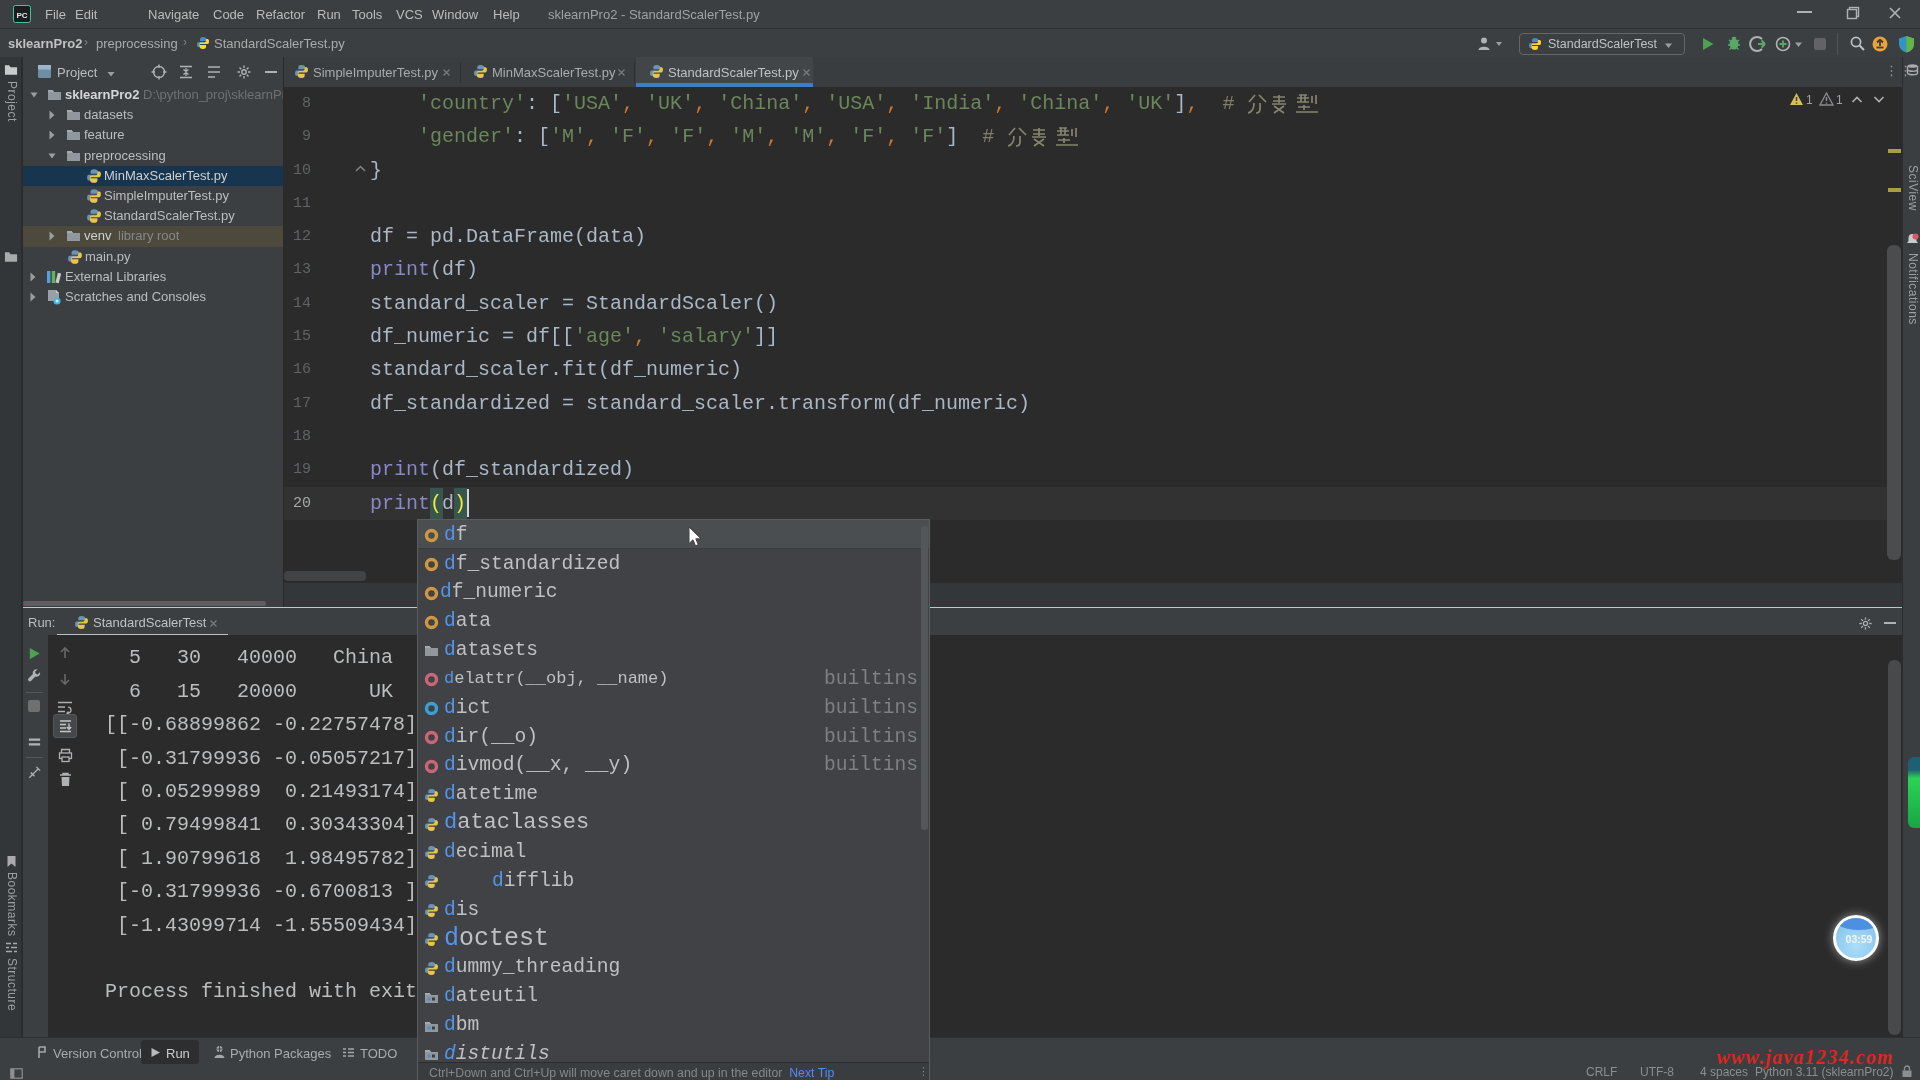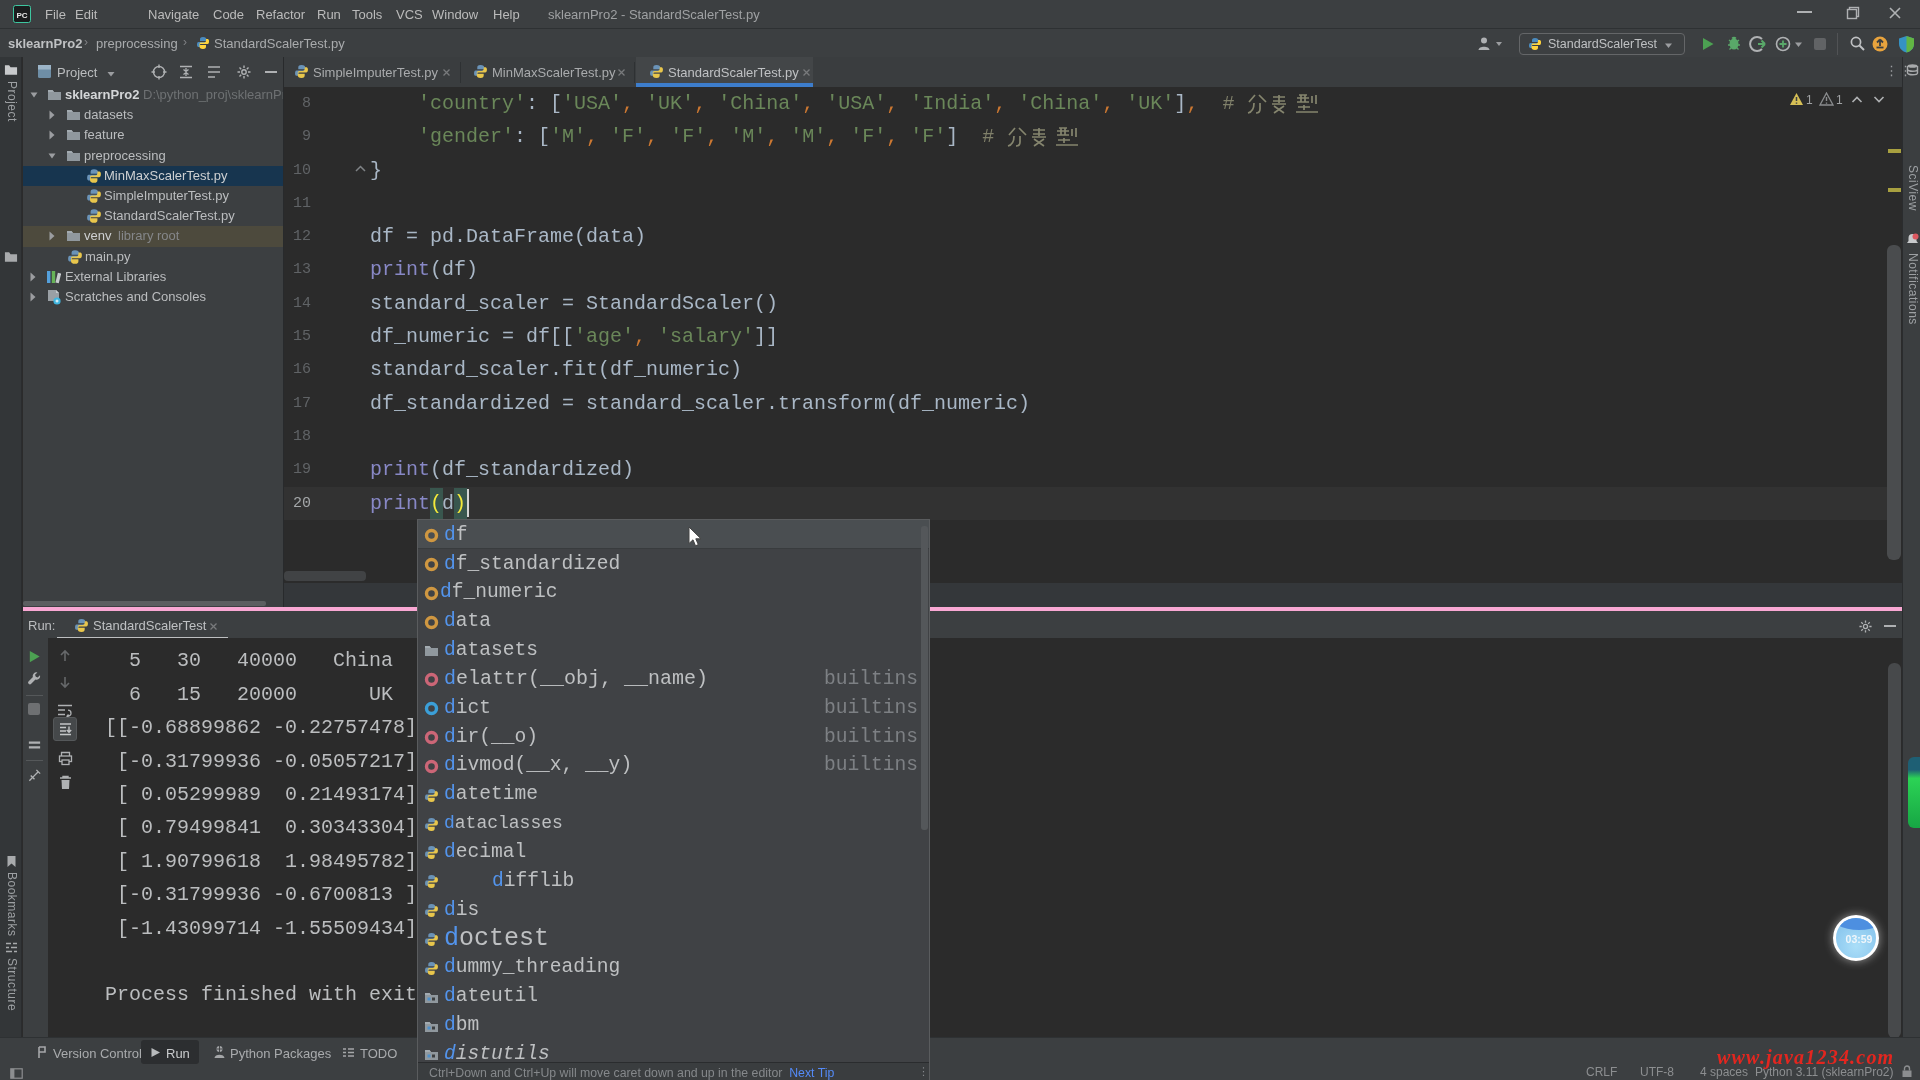--- a/index.html
+++ b/index.html
@@ -406,21 +406,21 @@
     <div class="abs" style="left:1604px;top:62px;width:13px;height:4px;background:#A8A040;"></div>
     <div class="abs" style="left:1604px;top:101px;width:13px;height:4px;background:#A8A040;"></div>
 
     <div class="abs" style="left:1603px;top:158px;width:14px;height:315px;background:#4A4C4E;border-radius:6px;"></div>
 
     <div class="abs" style="left:0px;top:484px;width:82px;height:10px;background:#414345;border-radius:4px;"></div>
   </div>
 
   <div class="abs" style="left:284px;top:583px;width:1618px;height:24px;background:#34373A;"></div>
 
-  <div class="abs" id="runpanel" style="left:23px;top:607px;width:1879px;height:430px;background:#3C3F41;border-top:4px solid #f9a8d4;">
+  <div class="abs" id="runpanel" style="left:23px;top:607px;width:1879px;height:430px;background:#3C3F41;border-top:1px solid #f9a8d4;">
 
     <div class="abs" style="left:5px;top:7px;font-size:13px;color:#BBBDBF;">Run:</div>
     <svg class="abs" style="left:51px;top:7px;" width="15" height="15" viewBox="0 0 14 14">
         <path d="M7 1 C4.5 1 4 2 4 3.5 L4 5 L10 5 L10 6 L2.5 6 C1 6 1 8 1 9 C1 10.5 1.7 11 3 11 L4 11 L4 9.5 C4 8 5 7.5 6 7.5 L9 7.5 C10 7.5 10.5 6.8 10.5 6 L10.5 3.5 C10.5 2 9.5 1 7 1 Z" fill="#6A93B8"></path>
         <path d="M7 13 C9.5 13 10 12 10 10.5 L10 9 L4 9 L4 8 L11.5 8 C13 8 13 6 13 5 C13 3.5 12.3 3 11 3 L10 3 L10 4.5 C10 6 9 6.5 8 6.5 L5 6.5 C4 6.5 3.5 7.2 3.5 8 L3.5 10.5 C3.5 12 4.5 13 7 13 Z" fill="#E8C64C"></path>
       </svg>
     <div class="abs" style="left:70px;top:7px;font-size:13px;color:#BFC1C3;">StandardScalerTest</div>
     <svg class="abs" style="left:186px;top:11px;" width="9" height="9" viewBox="0 0 9 9">
         <path d="M1.5 1.5 L7.5 7.5 M7.5 1.5 L1.5 7.5" stroke="#787A7C" stroke-width="1.3"></path>
       </svg>
@@ -542,21 +542,21 @@
         </svg>
         <div class="abs mono" style="left:26px;top:87.2px;width:470px;height:28.85px;line-height:28.85px;font-size:19.6px;color:#BEC0C2;white-space:pre;"><span style="color:#5394EC;">d</span>ata</div>
     <svg class="abs" style="left:6px;top:124.4px;" width="15" height="13" viewBox="0 0 15 13">
           <path d="M1 2 L5.5 2 L7 4 L14 4 L14 12 L1 12 Z" fill="#90989E"></path>
           <path d="M1 2 L5.5 2 L7 4 L1 4 Z" fill="#A3ABB1"></path>
         </svg>
         <div class="abs mono" style="left:26px;top:116.0px;width:470px;height:28.85px;line-height:28.85px;font-size:19.6px;color:#BEC0C2;white-space:pre;"><span style="color:#5394EC;">d</span>atasets</div>
     <svg class="abs" style="left:6px;top:152.2px;" width="15" height="15" viewBox="0 0 15 15">
           <circle cx="7.5" cy="7.5" r="5" fill="none" stroke="#CC6677" stroke-width="3.4"></circle>
         </svg>
-        <div class="abs mono" style="left:26px;top:144.8px;width:470px;height:28.85px;line-height:28.85px;font-size:20px;color:#BEC0C2;white-space:pre;"><span style="color:#5394EC;">d</span>elattr(__obj, __name)</div>
+        <div class="abs mono" style="left:26px;top:144.8px;width:470px;height:28.85px;line-height:28.85px;font-size:17px;color:#BEC0C2;white-space:pre;"><span style="color:#5394EC;">d</span>elattr(__obj, __name)</div>
         <div class="abs mono" style="left:406px;top:144.8px;height:28.85px;line-height:28.85px;font-size:19.6px;color:#7D8084;">builtins</div>
     <svg class="abs" style="left:6px;top:181.1px;" width="15" height="15" viewBox="0 0 15 15">
           <circle cx="7.5" cy="7.5" r="5" fill="none" stroke="#3B9FD8" stroke-width="3.4"></circle>
         </svg>
         <div class="abs mono" style="left:26px;top:173.7px;width:470px;height:28.85px;line-height:28.85px;font-size:19.6px;color:#BEC0C2;white-space:pre;"><span style="color:#5394EC;">d</span>ict</div>
         <div class="abs mono" style="left:406px;top:173.7px;height:28.85px;line-height:28.85px;font-size:19.6px;color:#7D8084;">builtins</div>
     <svg class="abs" style="left:6px;top:210.0px;" width="15" height="15" viewBox="0 0 15 15">
           <circle cx="7.5" cy="7.5" r="5" fill="none" stroke="#CC6677" stroke-width="3.4"></circle>
         </svg>
         <div class="abs mono" style="left:26px;top:202.6px;width:470px;height:28.85px;line-height:28.85px;font-size:19.6px;color:#BEC0C2;white-space:pre;"><span style="color:#5394EC;">d</span>ir(__o)</div>
@@ -568,21 +568,21 @@
         <div class="abs mono" style="left:406px;top:231.4px;height:28.85px;line-height:28.85px;font-size:19.6px;color:#7D8084;">builtins</div>
     <svg class="abs" style="left:6px;top:267.7px;" width="15" height="15" viewBox="0 0 14 14">
           <path d="M7 1 C4.5 1 4 2 4 3.5 L4 5 L10 5 L10 6 L2.5 6 C1 6 1 8 1 9 C1 10.5 1.7 11 3 11 L4 11 L4 9.5 C4 8 5 7.5 6 7.5 L9 7.5 C10 7.5 10.5 6.8 10.5 6 L10.5 3.5 C10.5 2 9.5 1 7 1 Z" fill="#6A93B8"></path>
           <path d="M7 13 C9.5 13 10 12 10 10.5 L10 9 L4 9 L4 8 L11.5 8 C13 8 13 6 13 5 C13 3.5 12.3 3 11 3 L10 3 L10 4.5 C10 6 9 6.5 8 6.5 L5 6.5 C4 6.5 3.5 7.2 3.5 8 L3.5 10.5 C3.5 12 4.5 13 7 13 Z" fill="#E8C64C"></path>
         </svg>
         <div class="abs mono" style="left:26px;top:260.3px;width:470px;height:28.85px;line-height:28.85px;font-size:19.6px;color:#BEC0C2;white-space:pre;"><span style="color:#5394EC;">d</span>atetime</div>
     <svg class="abs" style="left:6px;top:296.5px;" width="15" height="15" viewBox="0 0 14 14">
           <path d="M7 1 C4.5 1 4 2 4 3.5 L4 5 L10 5 L10 6 L2.5 6 C1 6 1 8 1 9 C1 10.5 1.7 11 3 11 L4 11 L4 9.5 C4 8 5 7.5 6 7.5 L9 7.5 C10 7.5 10.5 6.8 10.5 6 L10.5 3.5 C10.5 2 9.5 1 7 1 Z" fill="#6A93B8"></path>
           <path d="M7 13 C9.5 13 10 12 10 10.5 L10 9 L4 9 L4 8 L11.5 8 C13 8 13 6 13 5 C13 3.5 12.3 3 11 3 L10 3 L10 4.5 C10 6 9 6.5 8 6.5 L5 6.5 C4 6.5 3.5 7.2 3.5 8 L3.5 10.5 C3.5 12 4.5 13 7 13 Z" fill="#E8C64C"></path>
         </svg>
-        <div class="abs mono" style="left:26px;top:289.1px;width:470px;height:28.85px;line-height:28.85px;font-size:18px;color:#BEC0C2;white-space:pre;"><span style="color:#5394EC;">d</span>ataclasses</div>
+        <div class="abs mono" style="left:26px;top:289.1px;width:470px;height:28.85px;line-height:28.85px;font-size:22px;color:#BEC0C2;white-space:pre;"><span style="color:#5394EC;">d</span>ataclasses</div>
     <svg class="abs" style="left:6px;top:325.4px;" width="15" height="15" viewBox="0 0 14 14">
           <path d="M7 1 C4.5 1 4 2 4 3.5 L4 5 L10 5 L10 6 L2.5 6 C1 6 1 8 1 9 C1 10.5 1.7 11 3 11 L4 11 L4 9.5 C4 8 5 7.5 6 7.5 L9 7.5 C10 7.5 10.5 6.8 10.5 6 L10.5 3.5 C10.5 2 9.5 1 7 1 Z" fill="#6A93B8"></path>
           <path d="M7 13 C9.5 13 10 12 10 10.5 L10 9 L4 9 L4 8 L11.5 8 C13 8 13 6 13 5 C13 3.5 12.3 3 11 3 L10 3 L10 4.5 C10 6 9 6.5 8 6.5 L5 6.5 C4 6.5 3.5 7.2 3.5 8 L3.5 10.5 C3.5 12 4.5 13 7 13 Z" fill="#E8C64C"></path>
         </svg>
         <div class="abs mono" style="left:26px;top:318.0px;width:470px;height:28.85px;line-height:28.85px;font-size:19.6px;color:#BEC0C2;white-space:pre;"><span style="color:#5394EC;">d</span>ecimal</div>
     <svg class="abs" style="left:6px;top:354.2px;" width="15" height="15" viewBox="0 0 14 14">
           <path d="M7 1 C4.5 1 4 2 4 3.5 L4 5 L10 5 L10 6 L2.5 6 C1 6 1 8 1 9 C1 10.5 1.7 11 3 11 L4 11 L4 9.5 C4 8 5 7.5 6 7.5 L9 7.5 C10 7.5 10.5 6.8 10.5 6 L10.5 3.5 C10.5 2 9.5 1 7 1 Z" fill="#6A93B8"></path>
           <path d="M7 13 C9.5 13 10 12 10 10.5 L10 9 L4 9 L4 8 L11.5 8 C13 8 13 6 13 5 C13 3.5 12.3 3 11 3 L10 3 L10 4.5 C10 6 9 6.5 8 6.5 L5 6.5 C4 6.5 3.5 7.2 3.5 8 L3.5 10.5 C3.5 12 4.5 13 7 13 Z" fill="#E8C64C"></path>
         </svg>
         <div class="abs mono" style="left:26px;top:346.8px;width:470px;height:28.85px;line-height:28.85px;font-size:19.6px;color:#BEC0C2;white-space:pre;margin-left:48px;"><span style="color:#5394EC;">d</span>ifflib</div>

